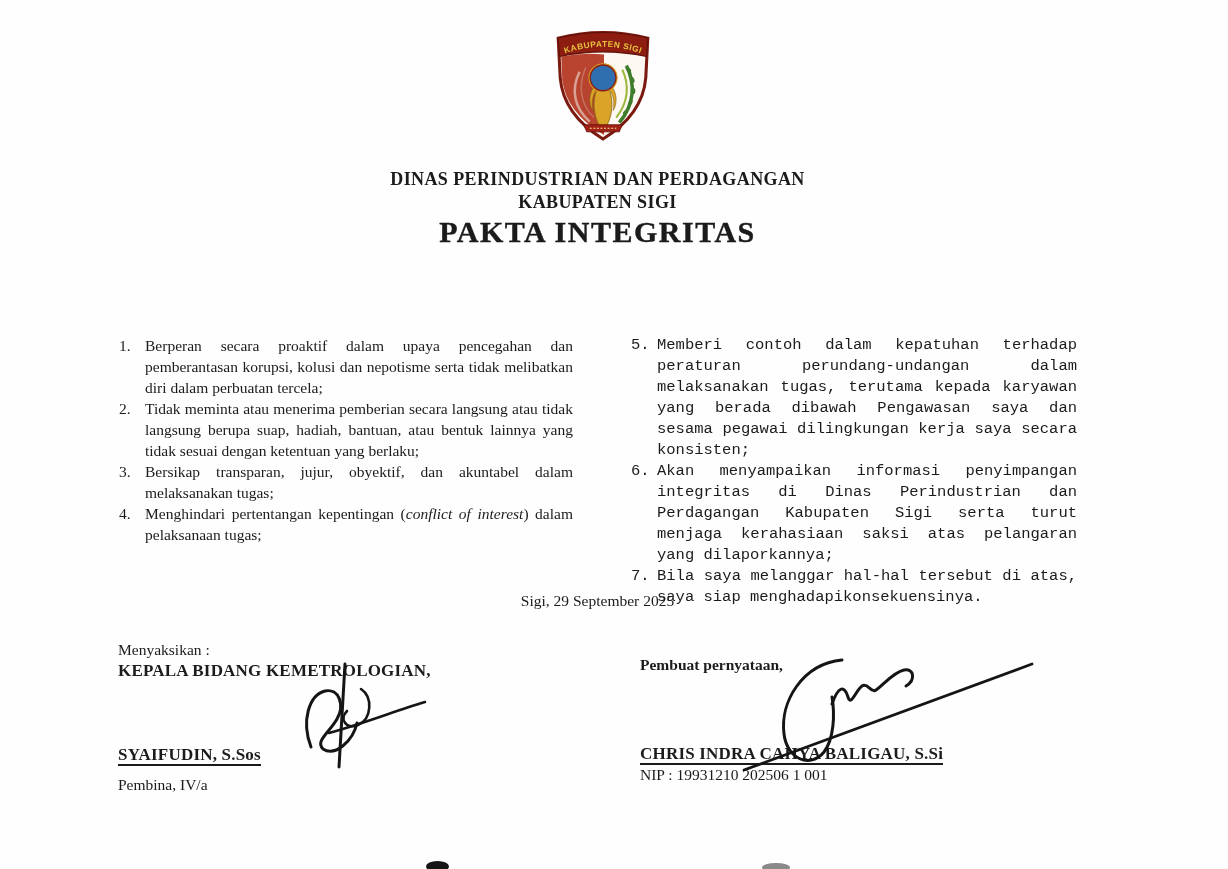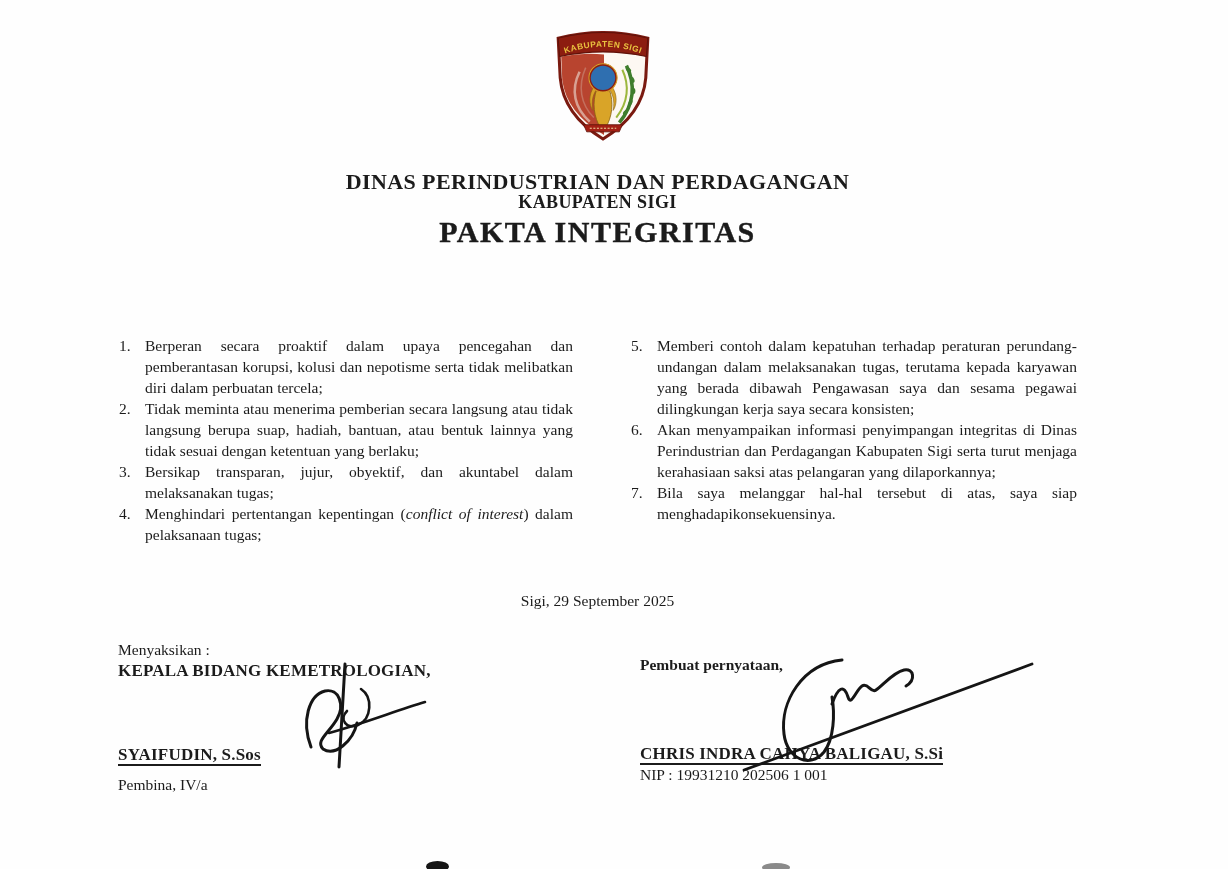--- a/index.html
+++ b/index.html
@@ -8,41 +8,41 @@
     width:1228px;height:869px;
     background:#fefefe;
     overflow:hidden;
     font-family:"Liberation Serif","DejaVu Serif",serif;
     color:#1b1b1b;
   }
   
   .logo{position:absolute;left:552px;top:31px;width:102px;height:110px;}
   
   .hdr{position:absolute;left:118px;width:959px;text-align:center;}
-  .h1{top:169px;font-size:22px;font-weight:bold;letter-spacing:.4px;}
+  .h1{top:169px;font-size:18px;font-weight:bold;letter-spacing:.4px;}
   .h2{top:192px;font-size:18px;font-weight:bold;letter-spacing:.4px;}
   .doc-title{top:215px;font-size:30px;font-weight:bold;letter-spacing:1.5px;
     -webkit-text-stroke:.4px #1b1b1b;}
   
   .intro{
     position:absolute;left:118px;top:270px;width:959px;
     font-size:15.5px;line-height:21px;text-align:justify;margin:0;
   }
   .b{font-weight:bold;}
   .i{font-style:italic;}
   .cols{
     position:absolute;left:118px;top:335px;width:959px;
     display:flex;gap:57px;align-items:flex-start;
   }
   ol.pledge{
     margin:0;padding:0;list-style:none;
     font-size:15.5px;line-height:21px;
   }
   ol.pledge.c1{width:455px;}
-  ol.pledge.c2{width:447px;}
+  ol.pledge.c2{width:447px;font-family:Liberation Mono, monospace;}
   ol.pledge li{
     position:relative;padding-left:27px;text-align:justify;
   }
   ol.pledge li::before{
     counter-increment:li;
     content:counter(li) ".";
     position:absolute;left:1px;top:0;
   }
   
   .dateline{position:absolute;left:118px;top:592px;width:959px;

